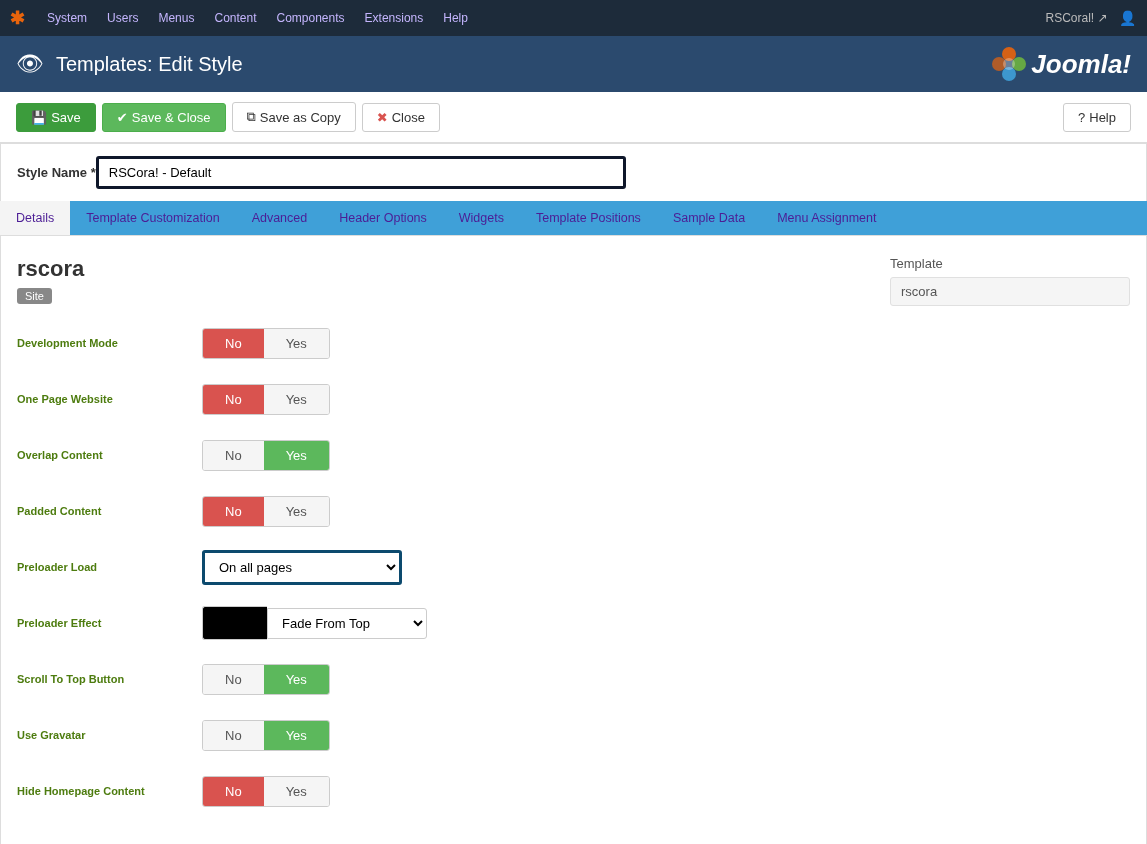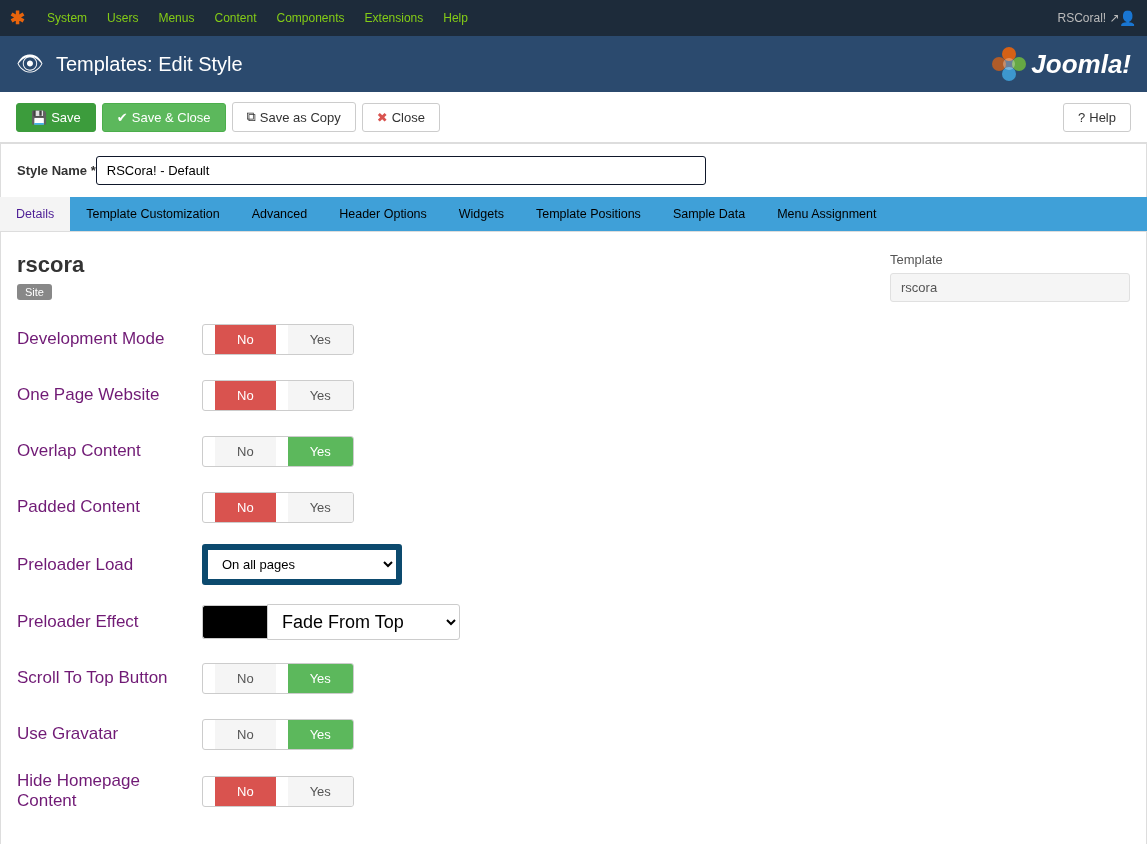--- a/index.html
+++ b/index.html
@@ -21,27 +21,27 @@
       font-size: 18px;
       font-weight: bold;
     }
     .top-nav .nav-item {
       padding: 8px 10px;
       height: 36px;
       display: flex;
       align-items: center;
       cursor: pointer;
       font-size: 12px;
-      color: #84cc16;
+      color: #c4b5fd;
     }
     .top-nav .right-section {
       margin-left: auto;
       display: flex;
       align-items: center;
-      gap: 0;
+      gap: 12px;
     }
     .top-nav .rscoral-link {
       color: #bbb;
       font-size: 12px;
       cursor: pointer;
     }
     .top-nav .user-icon {
       color: #bbb;
       font-size: 14px;
       cursor: pointer;
@@ -122,36 +122,36 @@
       border-bottom: none;
       display: flex;
       align-items: center;
       gap: 0;
     }
     .style-name-row label {
       font-weight: bold;
       white-space: nowrap;
     }
     .style-name-row input {
-      width: 610px;
+      width: 530px;
       padding: 6px 10px;
-      border: 1px solid #0f172a;
+      border: 3px solid #0f172a;
       border-radius: 3px;
       font-size: 13px;
     }
 
     
     .tabs-bar {
       display: flex;
       background: #3fa0d8;
       border-bottom: none;
     }
     .tab {
       padding: 10px 16px;
-      color: #000000;
+      color: #4c1d95;
       cursor: pointer;
       font-size: 12.5px;
       white-space: nowrap;
     }
     .tab.active {
       background: #f4f4f4;
       color: #4c1d95;
     }
 
     
@@ -184,55 +184,55 @@
 
     
     .form-row {
       display: flex;
       align-items: center;
       margin-bottom: 18px;
       min-height: 38px;
     }
     .form-label {
       width: 185px;
-      font-size: 17px;
-      color: #701a75;
+      font-size: 11px;
+      color: #4d7c0f;
+      font-weight: bold;
     }
     .form-control-area { display: flex; align-items: center; }
 
     
     .toggle-group {
       display: flex;
       border: 1px solid #ccc;
       border-radius: 3px;
       overflow: hidden;
     }
     .toggle-btn {
       padding: 7px 22px;
       cursor: pointer;
       font-size: 13px;
       border: none;
       background: #f5f5f5;
       color: #333;
-      margin-left: 12px;
     }
     .toggle-btn.active-no {
       background: #d9534f;
       color: #fff;
     }
     .toggle-btn.active-yes {
       background: #5cb85c;
       color: #fff;
     }
     .toggle-btn:not(.active-no):not(.active-yes) { background: #f5f5f5; color: #555; }
 
     
     .form-select {
       padding: 6px 10px;
-      border: 6px solid #0c4a6e;
+      border: 3px solid #0c4a6e;
       border-radius: 3px;
       font-size: 13px;
       background: #fff;
       cursor: pointer;
       min-width: 200px;
     }
 
     
     .preloader-effect-area {
       display: flex;
@@ -244,21 +244,21 @@
       height: 34px;
       background: #000;
       border: 1px solid #ccc;
       border-right: none;
       border-radius: 3px 0 0 3px;
     }
     .effect-select {
       padding: 6px 10px;
       border: 1px solid #ccc;
       border-radius: 0 3px 3px 0;
-      font-size: 18px;
+      font-size: 13px;
       background: #fff;
       cursor: pointer;
       min-width: 160px;
     }
 
     
     .right-panel-section {
       margin-bottom: 16px;
     }
     .right-panel-label {

